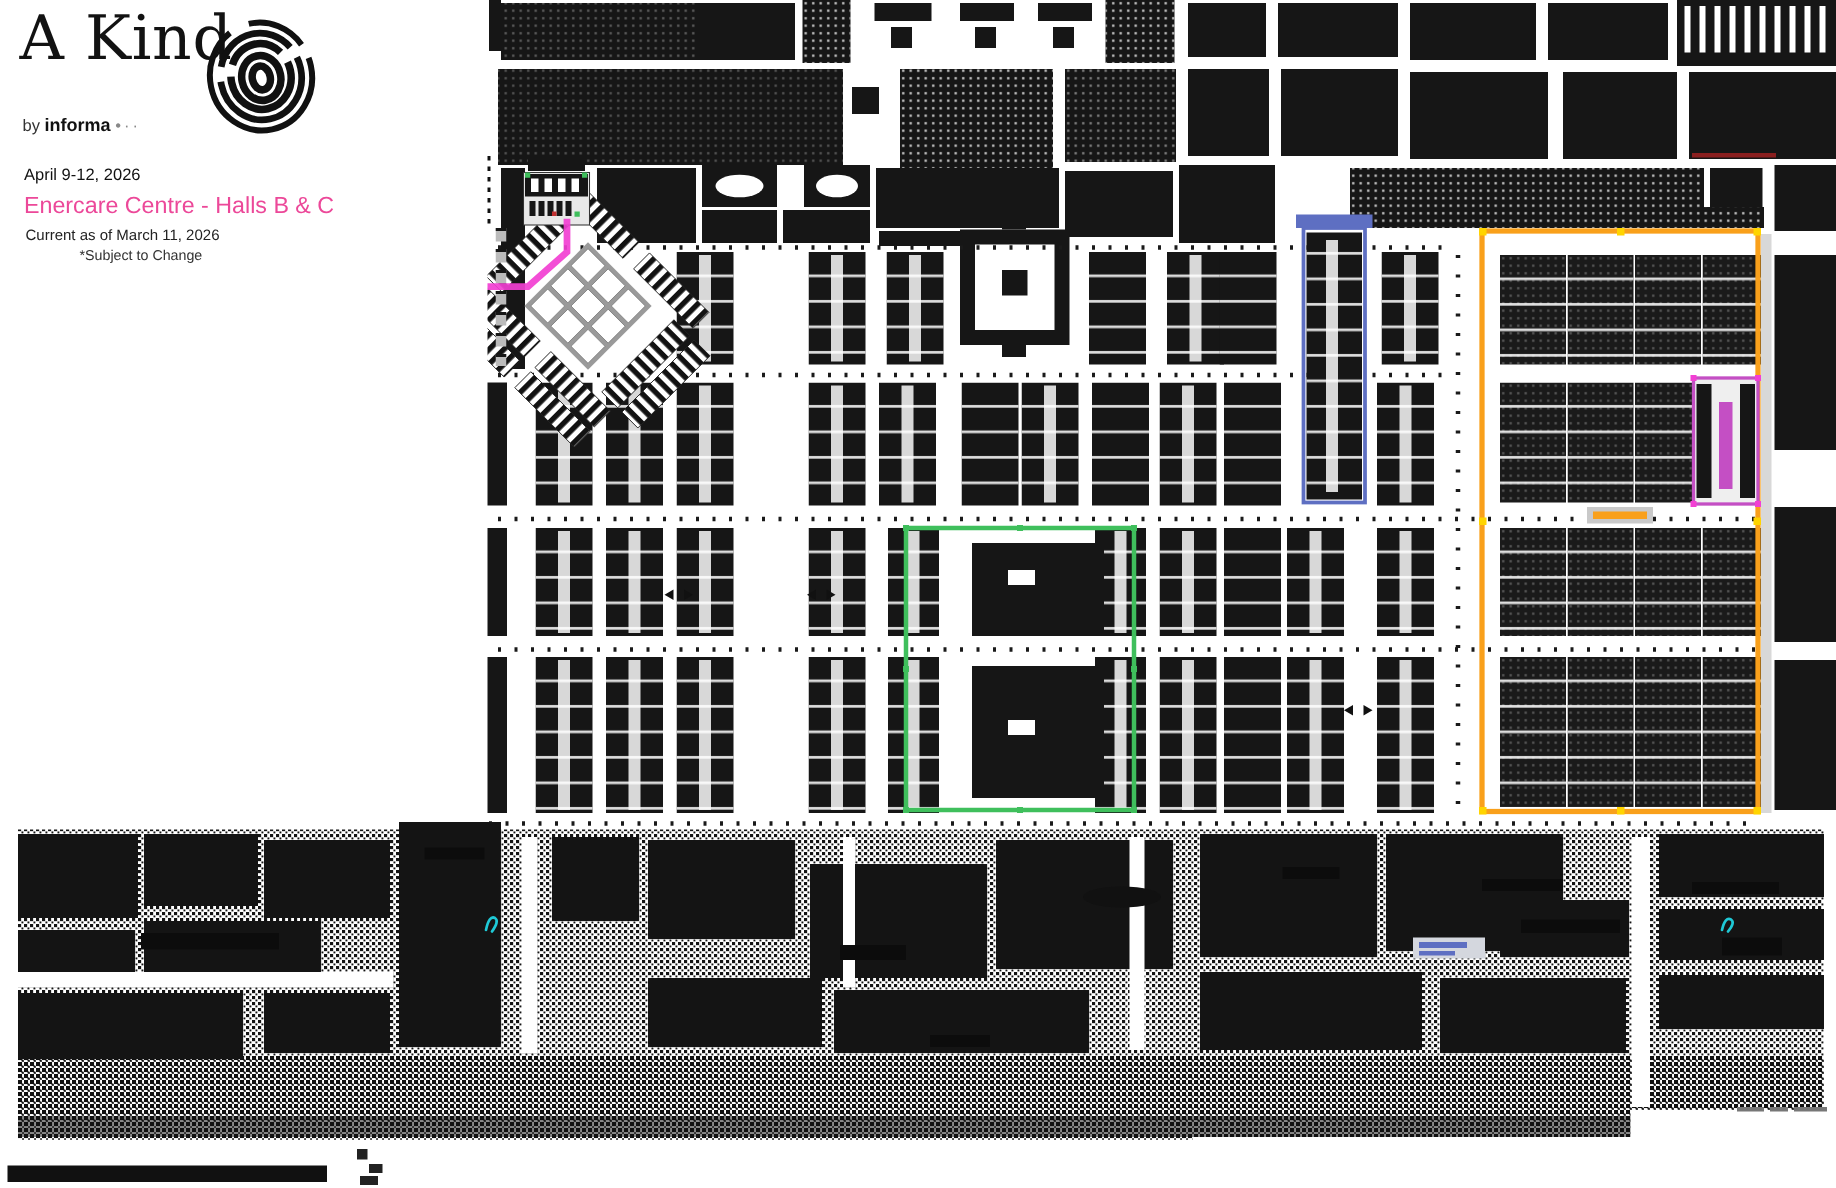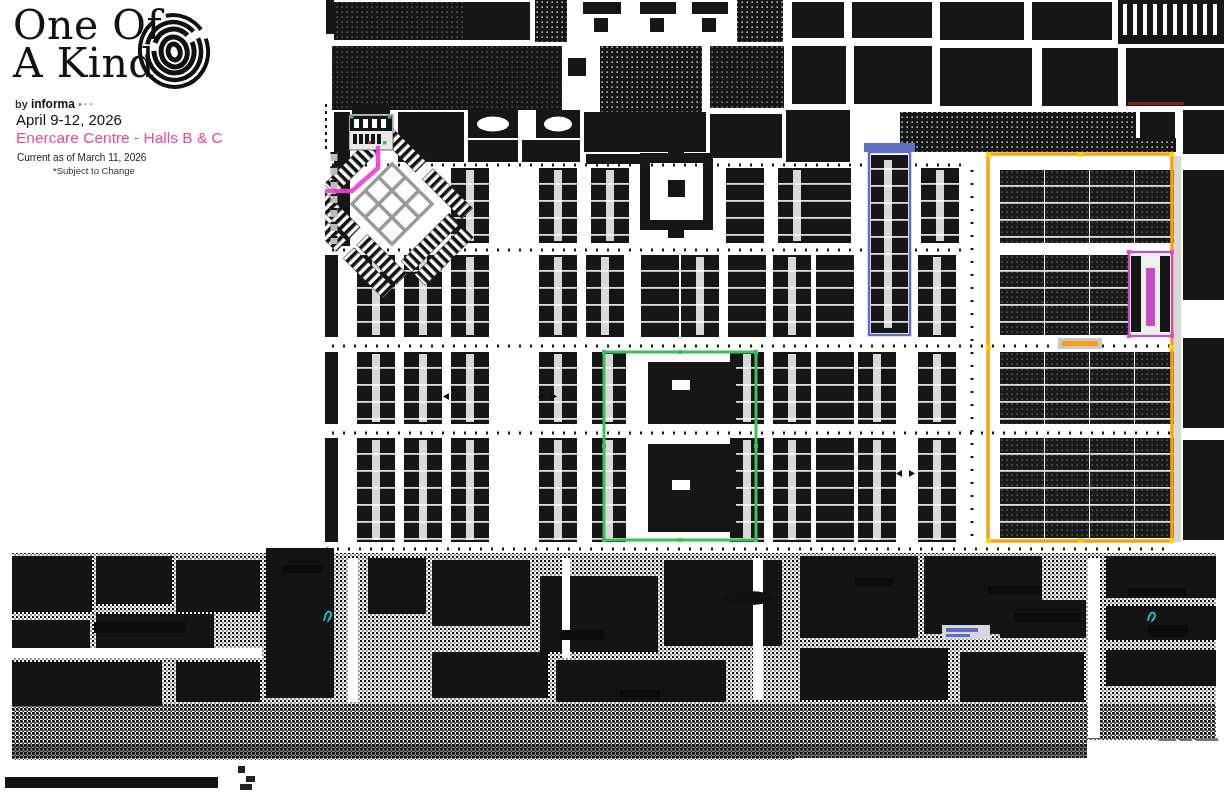--- a/index.html
+++ b/index.html
@@ -2,24 +2,24 @@
 <html><head>
 <meta charset="utf-8">
 <style>
   html,body{margin:0;padding:0;}
   body{width:1224px;height:792px;background:#fff;overflow:hidden;
        font-family:"Liberation Sans",sans-serif;position:relative;}
   .hdr{position:absolute;left:0;top:0;width:325px;height:545px;background:#fff;z-index:5;}
   .logo-text{position:absolute;left:13px;top:6px;color:#121212;
      font-family:"DejaVu Serif",serif;font-size:41px;line-height:.93;letter-spacing:.5px;}
   .fp{position:absolute;left:137px;top:12px;}
-  .byline{position:absolute;left:15px;top:97px;font-size:11px;color:#333;font-weight:bold;}
+  .byline{position:absolute;left:15px;top:76px;font-size:11px;color:#333;}
   .byline b{color:#111;font-size:12px;}
   .byline .dots{color:#888;letter-spacing:2px;}
-  .dateline{position:absolute;left:16px;top:111px;font-size:15px;color:#111;}
+  .dateline{position:absolute;left:16px;top:111px;font-size:11px;color:#111;}
   .venueline{position:absolute;left:16px;top:129px;font-size:15.5px;color:#ec4899;}
   .currentline{position:absolute;left:17px;top:152px;font-size:10px;color:#222;}
   .subjectline{position:absolute;left:17px;top:165px;font-size:9.5px;color:#333;margin-left:36px;}
   .plan{position:absolute;left:0;top:0;width:1224px;height:792px;z-index:1;}
 </style>
 </head>
 <body>
 
 <svg class="plan" viewBox="0 0 1224 792">
   <defs>
@@ -454,21 +454,20 @@
   <path d="M318 191 H352 L378 168 V148" fill="none" stroke-width="4.5" stroke-linecap="square" opacity=".92" stroke="#F23FD3"></path>
 
   <g fill="none" stroke-width="1.8" stroke-linecap="round" stroke="#1FC9D6">
     <path d="M324 620 q2 -10 6 -8 q3 2 -2 9"></path>
     <path d="M1148 620 q2 -9 6 -7 q3 2 -2 8"></path>
   </g>
 </svg>
 
 <div class="hdr">
   <div class="logo-text">
-    <div>One Of</div>
     <div>A Kind</div>
   </div>
   <svg class="fp" width="74" height="78" viewBox="0 0 74 78">
     <g fill="none" stroke="#111" transform="rotate(-12 37 39)">
       <ellipse cx="37" cy="39" rx="34" ry="36" stroke-width="4" stroke-dasharray="150 14 40 10"></ellipse>
       <ellipse cx="37" cy="39" rx="27" ry="29" stroke-width="4.5" stroke-dasharray="90 10 60 8"></ellipse>
       <ellipse cx="37" cy="39" rx="20" ry="22" stroke-width="5" stroke-dasharray="70 8 40 8"></ellipse>
       <ellipse cx="37" cy="40" rx="13" ry="15" stroke-width="5"></ellipse>
       <ellipse cx="37" cy="40" rx="6" ry="8" stroke-width="5"></ellipse>
     </g>

